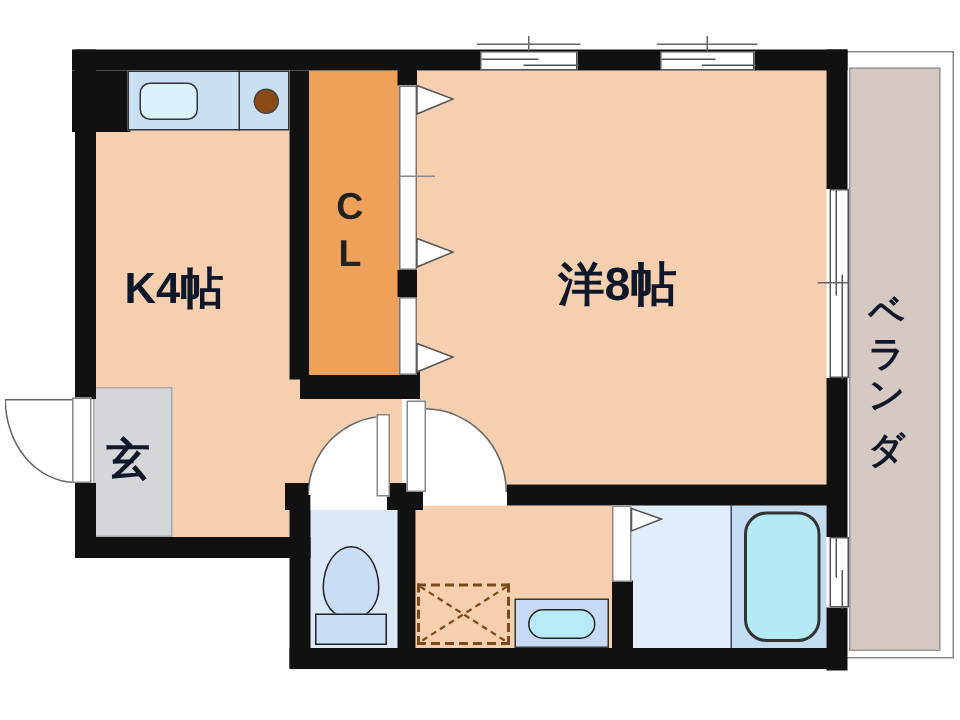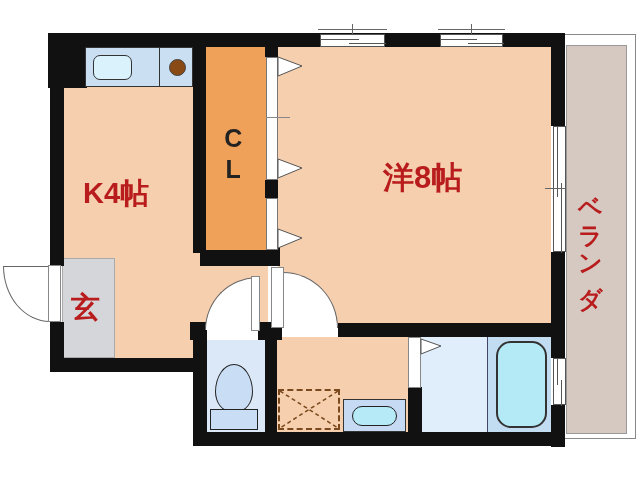--- a/index.html
+++ b/index.html
@@ -6,21 +6,21 @@
   #plan{position:relative;width:640px;height:480px;background:#ffffff;overflow:hidden;
         font-family:"Liberation Sans", sans-serif;}
   .abs{position:absolute;box-sizing:border-box;}
   .floor{background:#f5cfae;}
   .wall{background:#111;}
   .gap{background:#fff;}
   .leaf{background:#fff;border:1px solid #888;}
   .arc{background:#fff;}
   .win{background:#fff;border:1px solid #555;}
   .thinline{background:#666;}
-  .label{color:#b91c1c;font-weight:bold;line-height:1.05;white-space:nowrap;}
+  .label{color:#0f172a;font-weight:bold;line-height:1.05;white-space:nowrap;}
   .vtext{writing-mode:vertical-rl;text-orientation:upright;}
 </style>
 </head>
 <body>
 
 <div id="plan">
 
   <div class="abs floor" style="left:64px;top:47px;width:129px;height:311px;"></div>
   <div class="abs floor" style="left:190px;top:250px;width:78px;height:73px;"></div>
   <div class="abs" style="left:206px;top:47px;width:60px;height:203px;background:#f0a159;"></div>
@@ -122,18 +122,18 @@
       <line x1="58" y1="0" x2="0" y2="37" stroke="#7a4a1e" stroke-width="1.5" stroke-dasharray="4 3"></line>
     </svg>
   </div>
 
   <div class="abs" style="left:343px;top:399px;width:63px;height:33px;background:#c6dbf3;border:1px solid #333;"></div>
   <div class="abs" style="left:352px;top:406px;width:45px;height:20px;background:#b5eaf6;border:1px solid #222;border-radius:11px;"></div>
 
   <div class="abs" style="left:496px;top:341px;width:51px;height:87px;background:#b4eaf6;border:2px solid #333;border-radius:15px;"></div>
 
   <div class="abs label" style="left:83px;top:178px;font-size:29px;">K4帖</div>
-  <div class="abs label" style="left:372px;top:162px;font-size:31px;margin-left:11px;">洋8帖</div>
+  <div class="abs label" style="left:372px;top:174px;font-size:31px;">洋8帖</div>
   <div class="abs label vtext" style="left:220px;top:124px;font-size:25px;letter-spacing:3px;color:#222;">CL</div>
   <div class="abs label" style="left:71px;top:292px;font-size:29px;">玄</div>
   <div class="abs label vtext" style="left:578px;top:180px;font-size:24px;letter-spacing:2px;">ベランダ</div>
 
 </div>
 
 </body></html>

